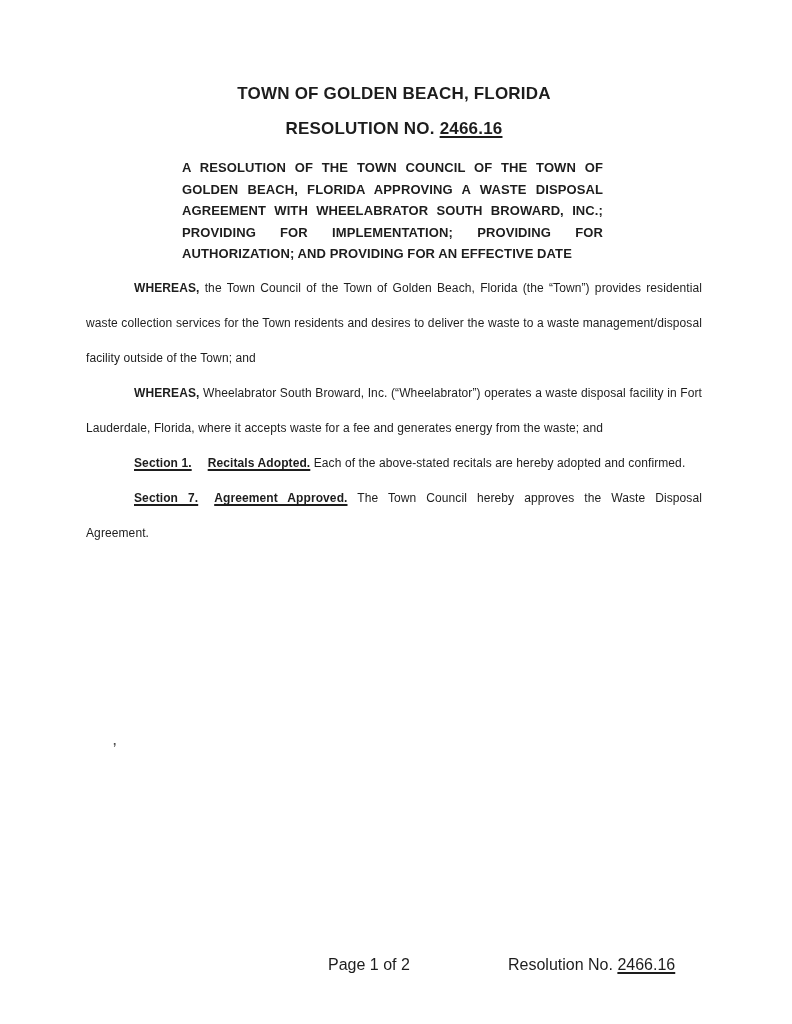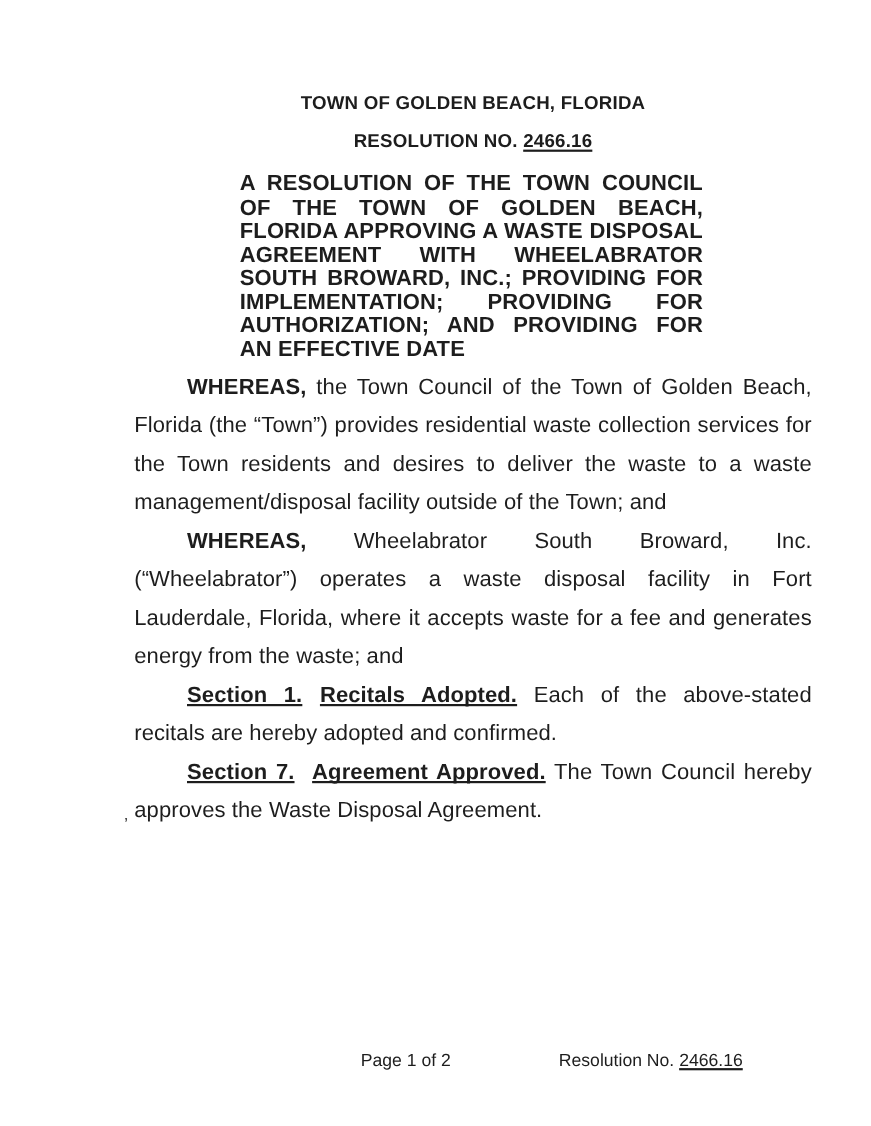--- a/index.html
+++ b/index.html
@@ -11,21 +11,20 @@
     background: #ffffff;
     font-family: "Liberation Sans", "DejaVu Sans", sans-serif;
     color: #1d1d1d;
     overflow: hidden;
   }
   .content {
     position: absolute;
     left: 86px;
     top: 84px;
     width: 616px;
-    margin-left: 36px;
   }
   .doc-title {
     font-size: 17px;
     font-weight: 700;
     text-align: center;
     letter-spacing: 0.2px;
     line-height: 20px;
   }
   .doc-resno {
     font-size: 17px;
@@ -38,29 +37,29 @@
   .u {
     text-decoration: underline;
     text-decoration-thickness: 1.5px;
     text-underline-offset: 2px;
     text-decoration-skip-ink: none;
     text-align: right;
   }
   .subtitle {
     margin: 18px 0 0 96px;
     width: 421px;
-    font-size: 20px;
+    font-size: 13px;
     font-weight: 700;
     line-height: 21.5px;
     text-align: justify;
     letter-spacing: 0.1px;
   }
   .body-block { margin-top: 6px; }
   .para {
-    font-size: 20px;
+    font-size: 12px;
     line-height: 35px;
     text-align: justify;
     text-indent: 48px;
     letter-spacing: 0.1px;
   }
   .b { font-weight: 700; }
   .bold-para { font-weight: 700; letter-spacing: 0.2px; }
   .sec-head { margin-left: 16px; }
   .footer {
     position: absolute;

